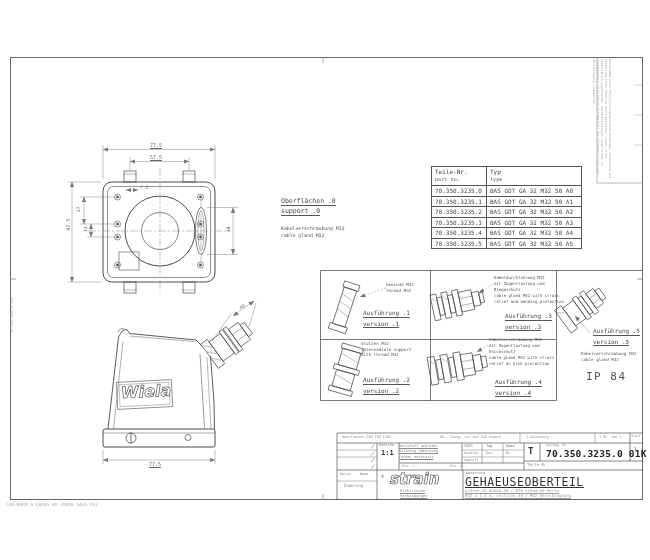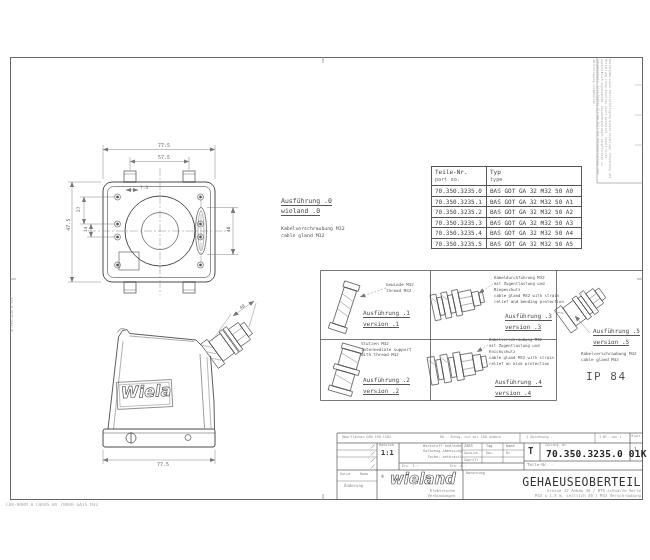--- a/index.html
+++ b/index.html
@@ -1,20 +1,20 @@
 <!DOCTYPE html>
 <html><head>
 <meta charset="utf-8">
 <style>
   html,body{margin:0;padding:0;background:#fff;}
   #sheet{position:relative;width:650px;height:560px;background:#ffffff;overflow:hidden;
          font-family:"DejaVu Sans Mono",monospace;}
   .t{position:absolute;white-space:nowrap;line-height:1.05;color:#555;}
   .ul{border-bottom:0.7px solid #555;padding-bottom:0.5px;}
-  .c{text-align:right;}
+  .c{text-align:left;text-decoration:underline;}
   .frame{position:absolute;left:10px;top:57px;width:633px;height:443px;border:1px solid #666;box-sizing:border-box;}
   svg{position:absolute;left:0;top:0;}
   table.parts{position:absolute;left:431px;top:166px;border-collapse:collapse;background:#fff;}
   table.parts td,table.parts th{border:1px solid #555;padding:1px 3px;text-align:left;
     font:6px "DejaVu Sans Mono",monospace;color:#444;font-weight:normal;vertical-align:top;line-height:1.25;}
   table.parts th{height:16px;}
   table.parts th .en{display:block;font-size:5.2px;color:#666;}
   .outline{color:#fff;-webkit-text-stroke:0.7px #555;font-family:"DejaVu Sans",sans-serif;
            font-weight:bold;font-style:italic;}
   .vert{writing-mode:vertical-rl;}
@@ -250,22 +250,22 @@
       <line x1="337" y1="481" x2="377" y2="481" stroke-width="0.4"></line>
       <line x1="462" y1="450" x2="524" y2="450" stroke-width="0.4"></line>
       <line x1="462" y1="457" x2="524" y2="457" stroke-width="0.4"></line>
       <line x1="371" y1="448.5" x2="374.5" y2="444.5" stroke-width="0.5"></line>
       <line x1="371" y1="455.5" x2="374.5" y2="451.5" stroke-width="0.5"></line>
       <line x1="371" y1="462" x2="374.5" y2="458" stroke-width="0.5"></line>
       <line x1="371" y1="468.5" x2="374.5" y2="464.5" stroke-width="0.5"></line>
     </g>
   </svg>
 
-  <div class="t ul" style="left:281px;top:198px;font-size:6.5px;color:#4a4a4a;">Ausführung .0</div>
-  <div class="t ul" style="left:281px;top:207.5px;font-size:6.5px;color:#4a4a4a;">wieland .0</div>
+  <div class="t ul" style="left:281px;top:198px;font-size:6.5px;color:#4a4a4a;">Oberflächen .0</div>
+  <div class="t ul" style="left:281px;top:207.5px;font-size:6.5px;color:#4a4a4a;">support .0</div>
   <div class="t" style="left:281px;top:226px;font-size:4.8px;">Kabelverschraubung M32</div>
   <div class="t" style="left:281px;top:232.5px;font-size:4.8px;">cable gland M32</div>
 
   <div class="t c" style="left:150px;top:142.5px;width:20px;font-size:5px;color:#666;">77.5</div>
   <div class="t c" style="left:150px;top:155px;width:20px;font-size:5px;color:#666;">57.5</div>
   <div class="t" style="left:63px;top:222px;font-size:5px;color:#666;transform:rotate(-90deg);">47.5</div>
   <div class="t" style="left:77px;top:207px;font-size:4.5px;color:#666;transform:rotate(-90deg);">27</div>
   <div class="t" style="left:84px;top:227px;font-size:4.5px;color:#666;transform:rotate(-90deg);">14</div>
   <div class="t" style="left:140px;top:186px;font-size:4.5px;color:#666;">7.5</div>
   <div class="t" style="left:227px;top:227px;font-size:4.5px;color:#666;transform:rotate(-90deg);">40</div>
@@ -367,21 +367,21 @@
   <div class="t" style="left:528px;top:446.5px;font-size:9px;font-weight:bold;color:#333;">T</div>
   <div class="t" style="left:545px;top:444px;font-size:3.2px;color:#888;">Zeichng.-Nr.</div>
   <div class="t" style="left:546px;top:448.5px;font-size:9.5px;font-weight:bold;color:#222;letter-spacing:0.2px;">70.350.3235.0 01K</div>
   <div class="t" style="left:527px;top:463px;font-size:4px;color:#888;">Teile-Nr.  -</div>
 
   <div class="t" style="left:340px;top:472.5px;font-size:3.4px;color:#888;">Datum</div>
   <div class="t" style="left:360px;top:472.5px;font-size:3.4px;color:#888;">Name</div>
   <div class="t" style="left:344px;top:484px;font-size:4px;color:#888;">Änderung</div>
 
   <div class="t" style="left:381px;top:474px;font-size:5px;color:#666;">®</div>
-  <div class="t outline" style="left:390px;top:472px;font-size:15px;">wieland</div>
+  <div class="t outline" style="left:390px;top:472px;font-size:15px;">strain</div>
   <div class="t c" style="left:400px;top:489px;width:55px;font-size:3.8px;color:#888;">Elektrische</div>
   <div class="t c" style="left:400px;top:493.5px;width:55px;font-size:3.8px;color:#888;">Verbindungen</div>
 
   <div class="t" style="left:466px;top:471.5px;font-size:3.5px;color:#888;">Benennung</div>
   <div class="t c" style="left:465px;top:475.5px;width:176px;font-size:11.5px;font-weight:500;letter-spacing:0.5px;color:#333;">GEHAEUSEOBERTEIL</div>
   <div class="t c" style="left:465px;top:488.5px;width:176px;font-size:4px;color:#999;">Grösse 32 Anbau 40 / BTS schwarze Serie</div>
   <div class="t c" style="left:465px;top:493.5px;width:176px;font-size:4px;color:#999;">M32 x 1,5 m. seitlich 40 / M32 Verschraubung</div>
 
   <div class="t vert" style="left:11px;top:228px;height:105px;font-size:3.5px;color:#999;transform:rotate(180deg);">70.350.3235.0 01K</div>
   <div class="t vert" style="left:599px;top:59px;height:122px;width:12px;font-size:3px;color:#999;white-space:normal;line-height:1.3;"><span>Weitergabe sowie Vervielfältigung dieser Unterlage, Verwertung und Mitteilung ihres Inhaltes nicht gestattet, soweit nicht ausdrücklich zugestanden.</span> <span>Zuwiderhandlungen verpflichten zu Schadenersatz. Alle Rechte für den Fall der Patenterteilung oder GM-Eintragung vorbehalten.</span></div>

